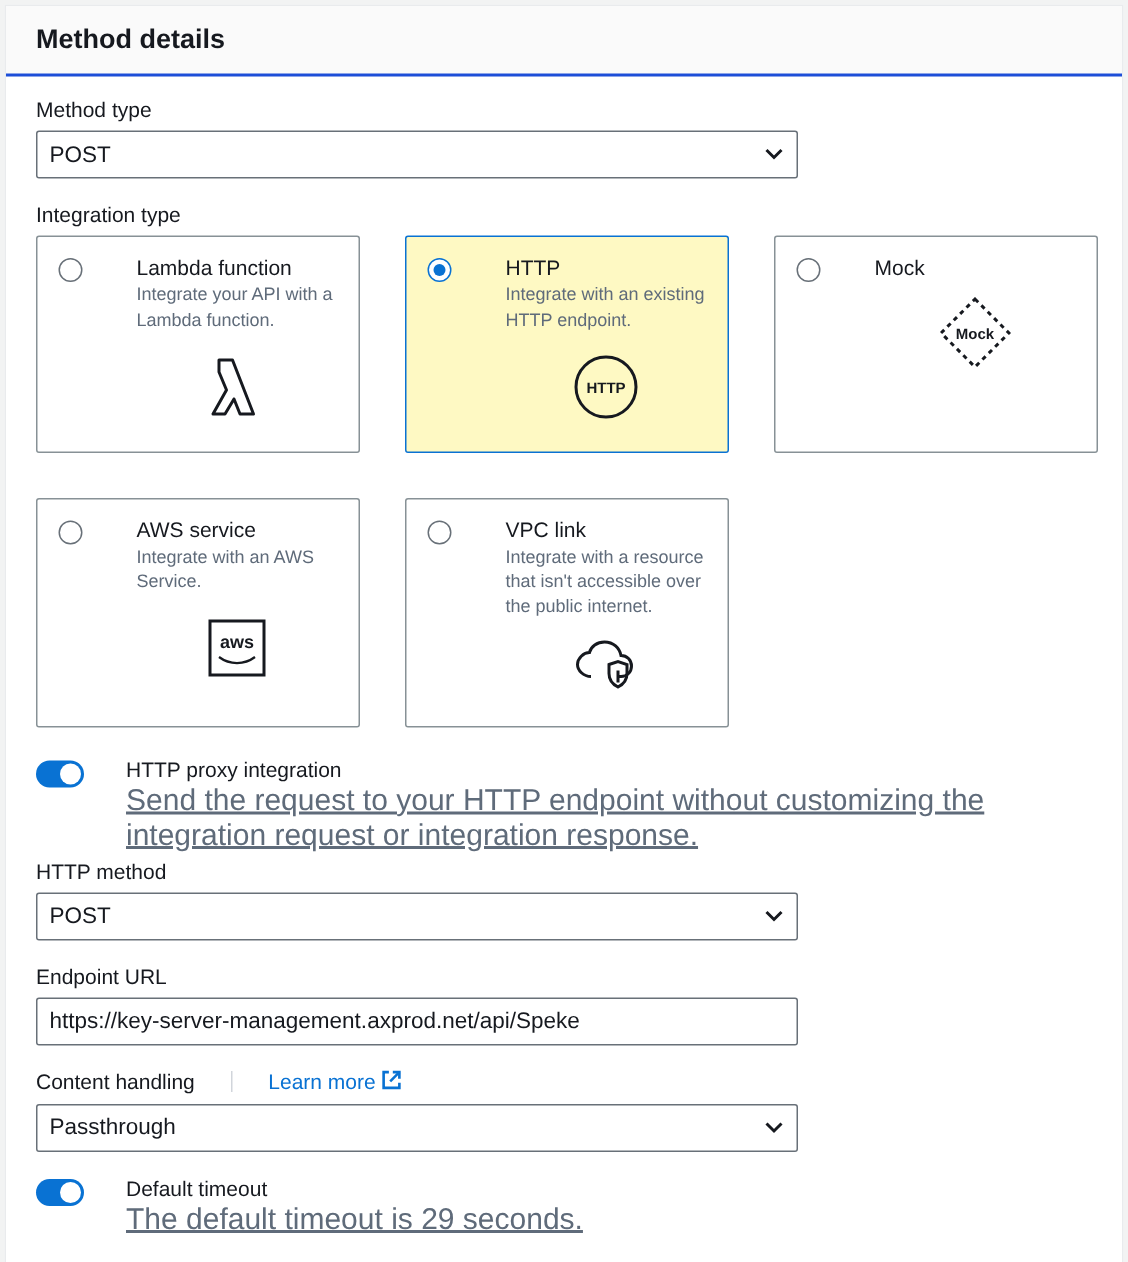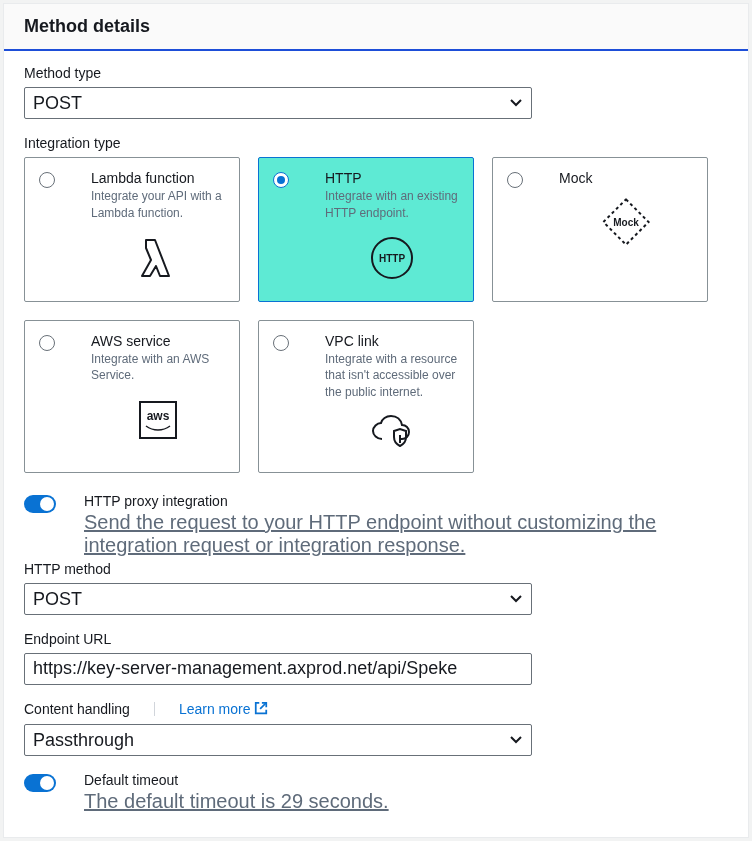--- a/index.html
+++ b/index.html
@@ -48,53 +48,53 @@
     width: 508px;
     max-width: 100%;
   }
   .select, .text-input {
     width: 100%;
     height: 32px;
     padding: 4px 30px 4px 8px;
     border: 1px solid #687078;
     border-radius: 2px;
     background: #fff;
-    font-size: 18px;
+    font-size: 15px;
     color: #16191f;
   }
   .select { appearance: none; cursor: pointer; }
   .select-caret {
     position: absolute;
     right: 10px;
     top: 50%;
     transform: translateY(-50%);
     pointer-events: none;
   }
   .select-caret svg { display:block; }
 
   
   .tile-grid {
     display: grid;
     grid-template-columns: repeat(3, 216px);
-    gap: 18px;
+    gap: 30px;
   }
   .tile {
     border: 1px solid #879196;
     border-radius: 2px;
     padding: 12px 14px 16px 14px;
     background: #fff;
     cursor: pointer;
     position: relative;
     min-height: 140px;
     display: flex;
     flex-direction: column;
   }
   .tile.selected {
     border-color: #0972d3;
-    background: #5eead4;
+    background: #fef9c3;
     justify-content: flex-end;
   }
   .tile-top {
     display:flex;
     align-items:flex-start;
     gap:10px;
   }
   .tile-body { flex:1; padding-left:26px; }
   .tile-title {
     font-size: 14px;

